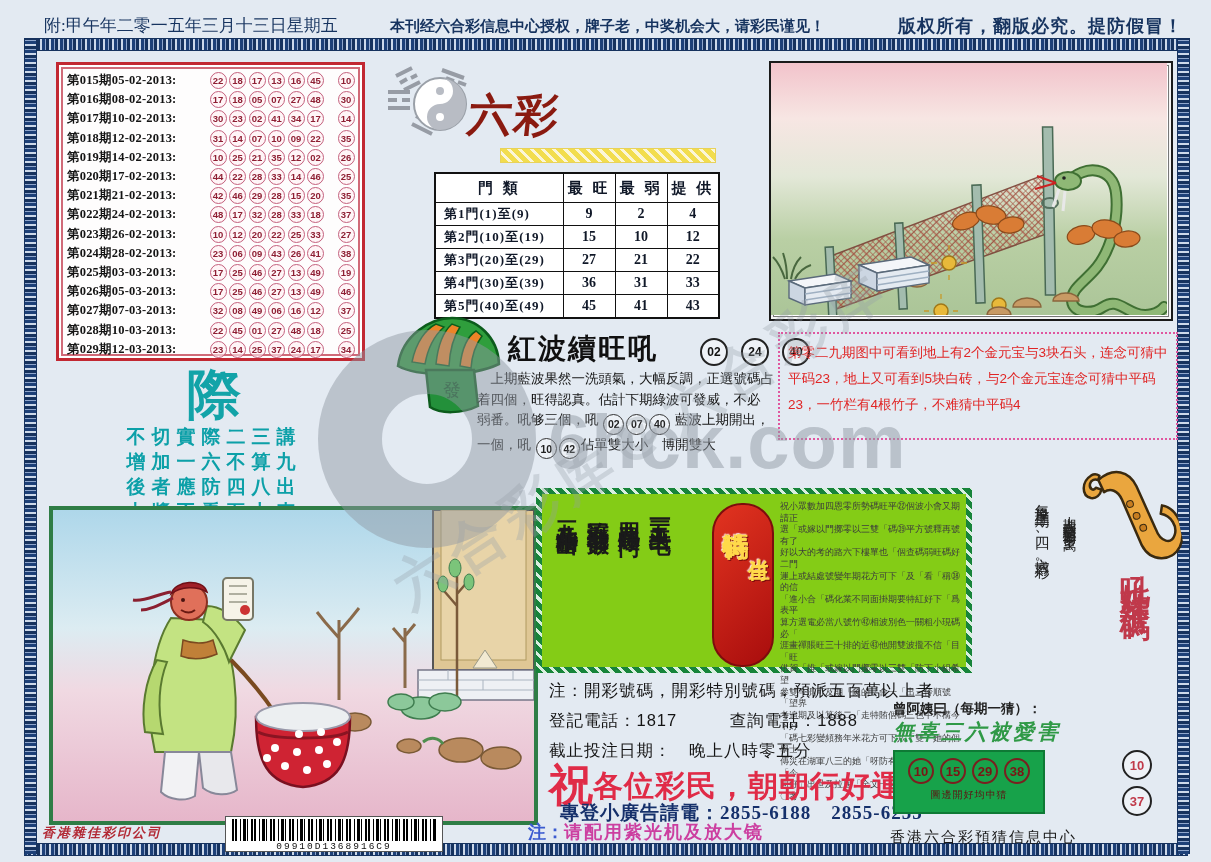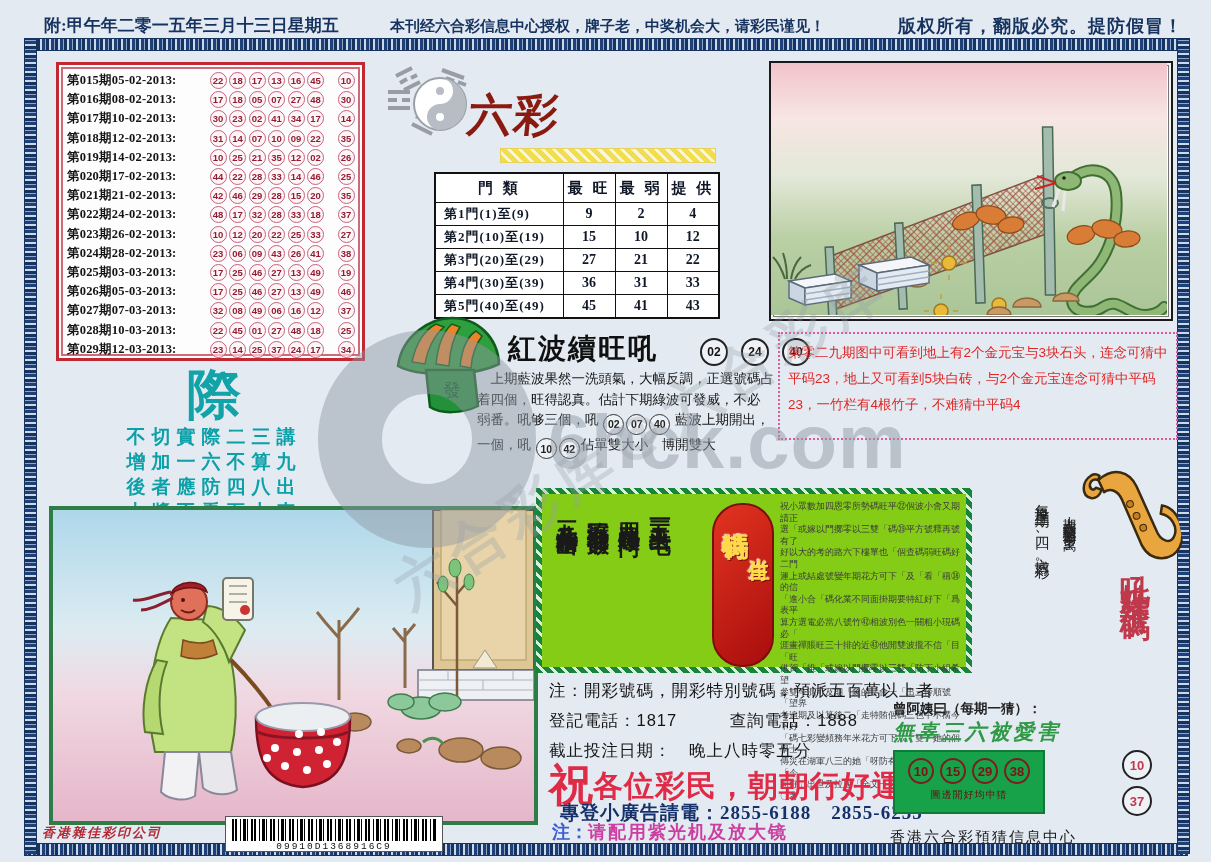--- a/index.html
+++ b/index.html
@@ -4,21 +4,21 @@
 <style>
   html,body{margin:0;padding:0;}
   body{background:#c9d4e2;font-family:"Liberation Sans",sans-serif;}
   .page{position:relative;width:1211px;height:862px;background:#e3eaf2;overflow:hidden;margin:0 auto;}
   .abs{position:absolute;}
   
   .chain-h{height:11px;background:repeating-linear-gradient(90deg,#1d4078 0 3px,#8fa6cc 3px 4px,#16325e 4px 7px,#cdd9ea 7px 9px);border-top:1px solid #16325e;border-bottom:1px solid #16325e;}
   .chain-v{width:11px;background:repeating-linear-gradient(0deg,#1d4078 0 3px,#8fa6cc 3px 4px,#16325e 4px 7px,#cdd9ea 7px 9px);border-left:1px solid #16325e;border-right:1px solid #16325e;}
   
   .hdr{color:#16335f;font-family:"Liberation Serif",serif;white-space:nowrap;}
-  .hdr-left{font-size:17px;font-weight:bold;}
+  .hdr-left{font-size:17px;font-weight:normal;}
   .hdr-center{font-size:15px;font-weight:bold;}
   .hdr-right{font-size:18px;font-weight:bold;letter-spacing:1px;}
   
   .results-panel{left:56px;top:62px;width:309px;height:299px;background:#fefdfd;border:3px solid #c22832;box-shadow:inset 0 0 0 2px #fff,inset 0 0 0 4px #d06a78;padding:6px 5px 0 8px;box-sizing:border-box;}
   .res-row{display:flex;align-items:center;height:19.2px;}
   .res-lbl{width:148px;font:bold 12.5px "Liberation Serif",serif;color:#141414;letter-spacing:0.2px;white-space:nowrap;}
   .ball{width:15px;height:15px;border-radius:50%;border:1.6px solid #c4607d;color:#8e1f33;background:rgba(255,240,243,.6);
         display:inline-flex;align-items:center;justify-content:center;font:bold 9.5px "Liberation Sans",sans-serif;margin-right:2.5px;flex:0 0 auto;}
   .ball.special{margin-left:11px;}
   
@@ -77,21 +77,21 @@
   .sched{left:1032px;top:492px;font:15px "Liberation Sans",sans-serif;color:#222;letter-spacing:3px;}
   .last-total{left:1060px;top:505px;font:13.5px "Liberation Sans",sans-serif;color:#222;letter-spacing:2px;}
   .sisters{left:1114px;top:552px;font:bold 30px "Liberation Serif",serif;color:#c0394b;letter-spacing:9px;}
   .sis-balls{left:1122px;top:750px;display:flex;flex-direction:column;gap:6px;}
   .sis-ball{width:26px;height:26px;border-radius:50%;border:2px solid #222;color:#c03a4a;display:flex;align-items:center;justify-content:center;font:bold 13px "Liberation Sans",sans-serif;background:#eef2f7;}
   
   .foot-printer{left:42px;top:824px;font:italic bold 13px "DejaVu Serif",serif;color:#b22a35;letter-spacing:2px;}
   .barcode-box{left:225px;top:816px;width:218px;height:36px;background:#fff;border:1px solid #555;z-index:20;text-align:center;box-sizing:border-box;}
   .barcode-bars{margin:2px 6px 0 6px;height:22px;background:repeating-linear-gradient(90deg,#000 0 2px,#fff 2px 3px,#000 3px 5px,#fff 5px 8px,#000 8px 9px,#fff 9px 11px,#000 11px 14px,#fff 14px 15px,#000 15px 16px,#fff 16px 19px);}
   .barcode-text{font:9.5px "Liberation Mono",monospace;letter-spacing:2px;color:#111;}
-  .foot-note{left:552px;top:820px;font:bold 18px "Liberation Serif",serif;white-space:nowrap;}
+  .foot-note{left:528px;top:820px;font:bold 18px "Liberation Serif",serif;white-space:nowrap;}
   .foot-note .lab{color:#3b5bd0;}
   .foot-note .txt{color:#cc3fa0;letter-spacing:2px;}
   .foot-right{left:878px;top:828px;font:15px "Liberation Serif",serif;color:#1a1a1a;letter-spacing:2px;z-index:20;margin-left:12px;}
   
   .wm{pointer-events:none;z-index:40;}
   .wm-ring{left:318px;top:330px;width:90px;height:90px;border:64px solid rgba(145,153,163,.48);border-radius:50%;}
   .wm-site{left:548px;top:398px;font:bold 76px "Liberation Sans",sans-serif;color:rgba(146,154,164,.5);letter-spacing:1px;}
   .wm-diag{left:400px;top:556px;width:720px;font:bold 56px "Liberation Serif",serif;color:rgba(150,158,168,.32);letter-spacing:8px;transform:rotate(-33deg);transform-origin:0 50%;white-space:nowrap;}
 </style>
 </head>

